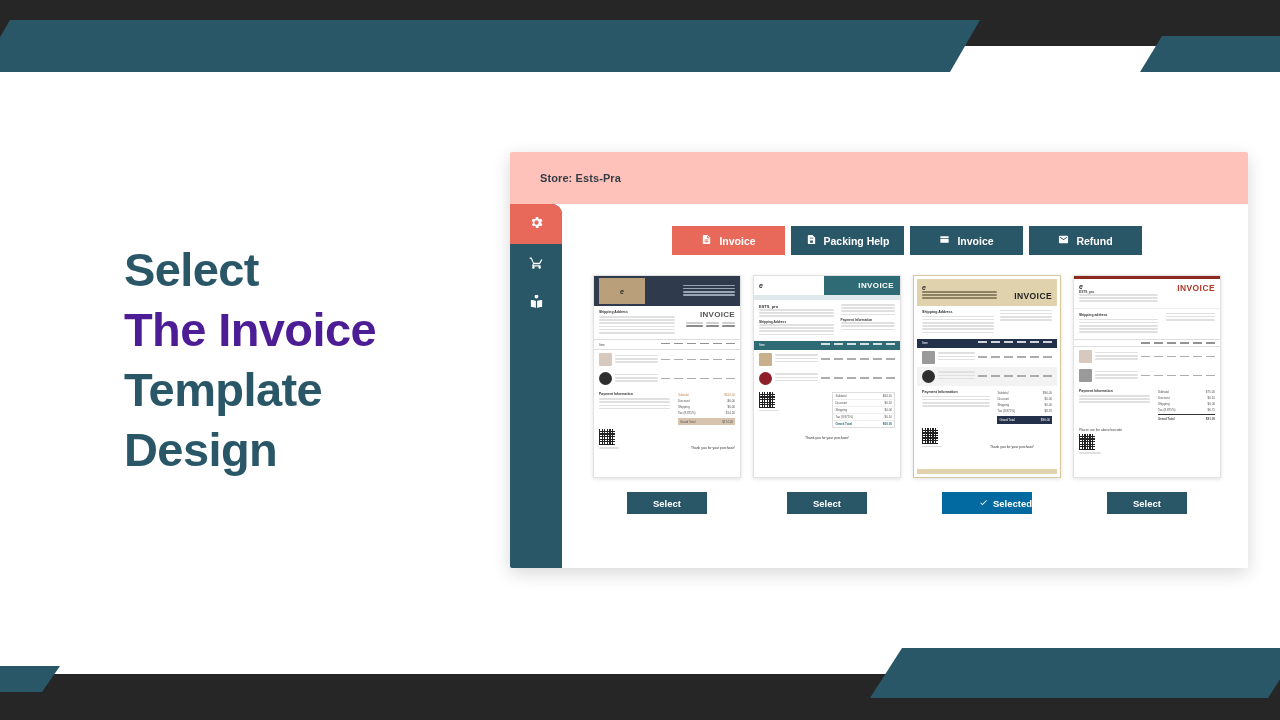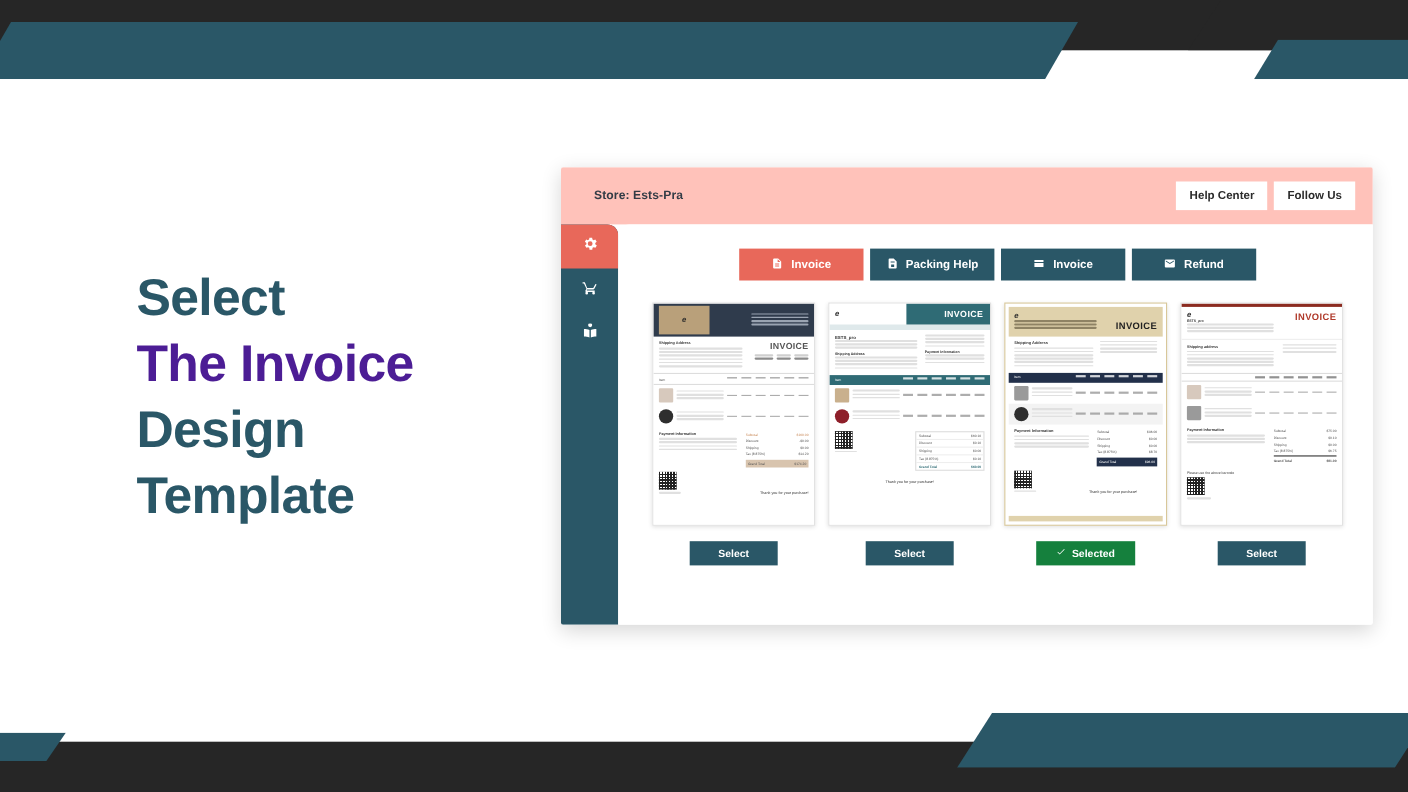--- a/index.html
+++ b/index.html
@@ -138,21 +138,21 @@
   .thumb.framed { border: 1px solid #d8c79a; padding: 3px; background: #fff; }
 
   .sel-btn {
     margin-top: 14px;
     width: 80px; height: 22px;
     background: #2A5767; color: #fff;
     font-size: 9.5px; font-weight: bold;
     border: none; cursor: pointer;
     display: flex; align-items: center; justify-content: center; gap: 5px;
   }
-  .sel-btn.selected { background: #15803d; width: 90px; }
+  .sel-btn.selected { background: #0369a1; width: 90px; justify-content: flex-end; }
   .sel-btn svg { width: 9px; height: 9px; fill: #fff; }
 
   
   .mini { width: 100%; height: 100%; position: relative; background: #fff; }
   .m-pad { padding: 4px 5px; }
   .m-line { height: 1.6px; background: #cfcfcf; border-radius: 1px; margin-bottom: 1.6px; }
   .m-line.d { background: #8b8b8b; }
   .m-line.l { background: #e0e0e0; }
   .m-title { font-size: 8px; font-weight: bold; letter-spacing: 0.3px; }
   .m-rowhdr { display: flex; padding: 2.5px 5px; }
@@ -208,32 +208,28 @@
   <div class="deco deco-top-teal-right"></div>
 
   <div class="deco deco-bot-dark"></div>
   <div class="deco deco-bot-dark-left"></div>
   <div class="deco deco-bot-teal"></div>
   <div class="deco deco-bot-teal-left"></div>
 
   <div class="headline">
     <div>Select</div>
     <div class="accent">The Invoice</div>
+    <div>Template</div>
     <div>Design</div>
-    <div>Template</div>
   </div>
 
   <div class="app">
 
     <div class="topbar">
       <span class="store-label">Store: Ests-Pra</span>
-      <div class="topbar-actions">
-        <button class="topbar-btn">Help Center</button>
-        <button class="topbar-btn">Follow Us</button>
-      </div>
     </div>
 
     <div class="body-row">
 
       <div class="sidebar">
         <div class="side-item first active">
           <span>
             <svg viewBox="0 0 24 24">
                 <path d="M19.4 13a7.6 7.6 0 0 0 0-2l2.1-1.6-2-3.5-2.5 1a7.6 7.6 0 0 0-1.7-1l-.4-2.6h-4l-.4 2.6a7.6 7.6 0 0 0-1.7 1l-2.5-1-2 3.5L6.6 11a7.6 7.6 0 0 0 0 2l-2.1 1.6 2 3.5 2.5-1c.5.4 1.1.7 1.7 1l.4 2.6h4l.4-2.6c.6-.3 1.2-.6 1.7-1l2.5 1 2-3.5L19.4 13zM12 15.5A3.5 3.5 0 1 1 15.5 12 3.5 3.5 0 0 1 12 15.5z"></path>
               </svg>

